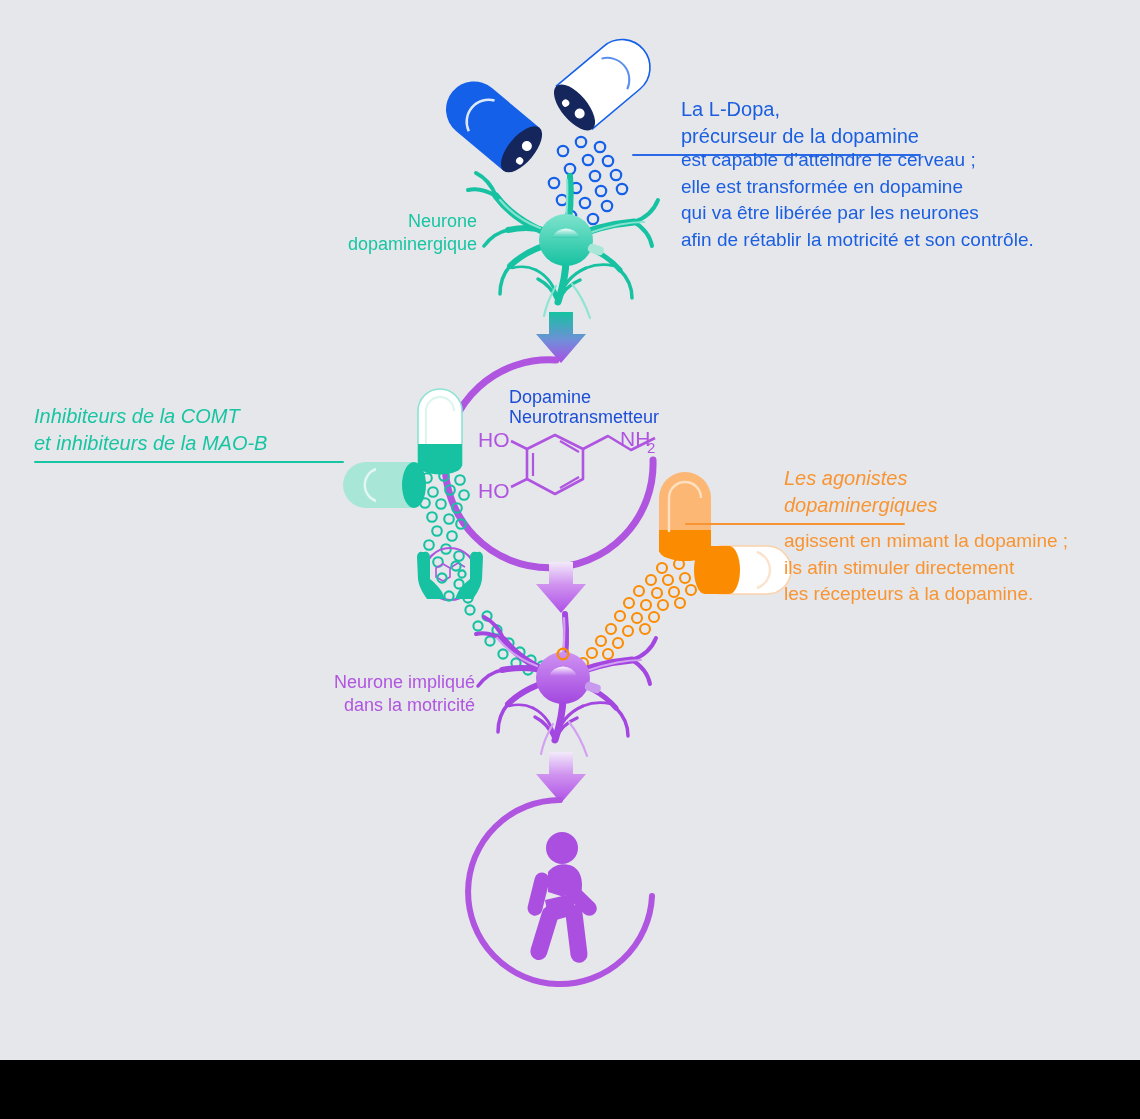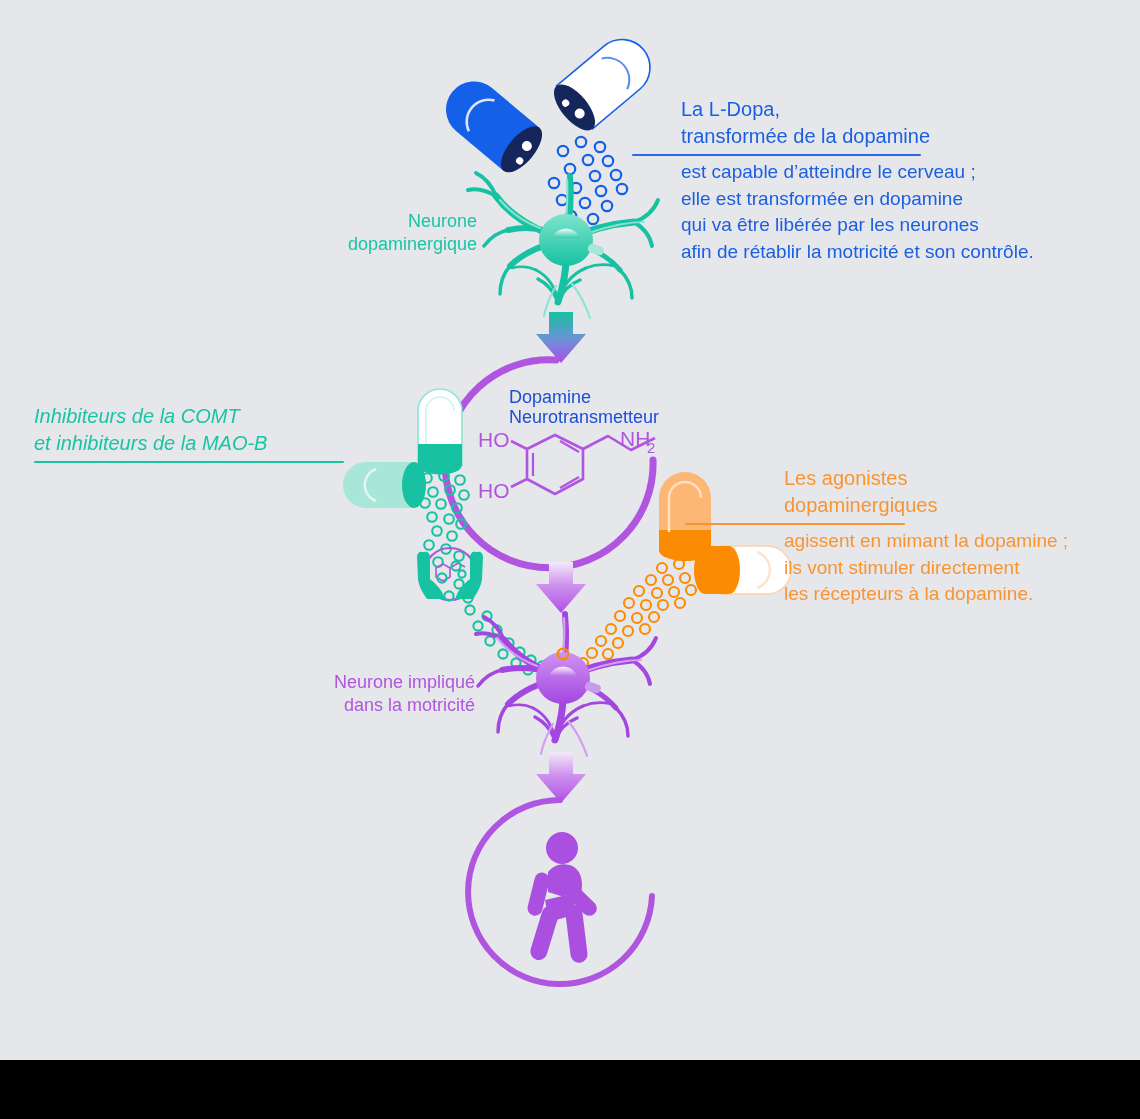--- a/index.html
+++ b/index.html
@@ -27,27 +27,27 @@
   .rule{position:absolute;height:2px;border-radius:1px;}
   .rule.blue-r{background:#2a6ae6;}
   .rule.teal-r{background:#18c5a3;}
   .rule.orange-r{background:#f89432;}
 
   .footerbar{position:absolute;left:0;top:1060px;width:1140px;height:59px;background:#000;}
 
   
   #ldopa-head{left:681px;top:96px;}
   #ldopa-rule{left:632px;top:154px;width:289px;}
-  #ldopa-body{left:681px;top:159px;}
+  #ldopa-body{left:681px;top:147px;}
 
   #comt-head{left:34px;top:403px;font-style:italic;}
   #comt-rule{left:34px;top:461px;width:310px;}
   #comt-body{left:34px;top:466px;}
 
-  #agon-head{left:784px;top:465px;}
+  #agon-head{left:784px;top:465px;font-style:italic;}
   #agon-rule{left:685px;top:523px;width:220px;}
   #agon-body{left:784px;top:528px;}
 
   #lab-dopneuron{left:348px;top:210px;text-align:right;}
   #lab-motneuron{left:334px;top:671px;text-align:right;}
 
   #mol-title{left:509px;top:388px;font-size:18px;line-height:19.5px;}
 </style>
 </head>
 <body style="background: rgb(230, 231, 235);">
@@ -361,36 +361,36 @@
 
       <rect x="536" y="905" width="17" height="56" rx="8.5" transform="rotate(17 545 933)"></rect>
 
       <rect x="568" y="905" width="17" height="58" rx="8.5" transform="rotate(-7 576 934)"></rect>
       <path d="M545,900 l26,-6 l6,20 l-28,8 z"></path>
     </g>
 
   </svg>
 
   <div class="txt heading blue" id="ldopa-head">La L-Dopa,
-transformée de la dopamine</div>
+précurseur de la dopamine</div>
   <div class="rule blue-r" id="ldopa-rule"></div>
   <div class="txt body blue" id="ldopa-body">est capable d’atteindre le cerveau ;
 elle est transformée en dopamine
 qui va être libérée par les neurones
 afin de rétablir la motricité et son contrôle.</div>
 
   <div class="txt heading teal" id="comt-head">Inhibiteurs de la COMT
 et inhibiteurs de la MAO-B</div>
   <div class="rule teal-r" id="comt-rule"></div>
 
   <div class="txt heading orange" id="agon-head">Les agonistes
 dopaminergiques</div>
   <div class="rule orange-r" id="agon-rule"></div>
   <div class="txt body orange" id="agon-body">agissent en mimant la dopamine ;
-ils vont stimuler directement
+ils afin stimuler directement
 les récepteurs à la dopamine.</div>
 
   <div class="txt lbl purple" id="lab-motneuron">Neurone impliqué
 dans la motricité</div>
   <div class="txt lbl teal" id="lab-dopneuron">Neurone
 dopaminergique</div>
 
   <div class="txt mol" id="mol-title">Dopamine
 Neurotransmetteur</div>
 

